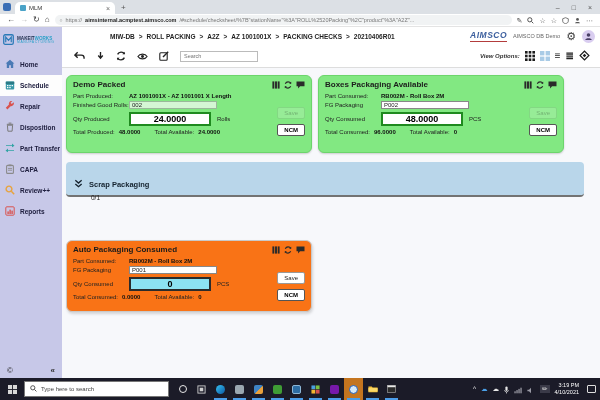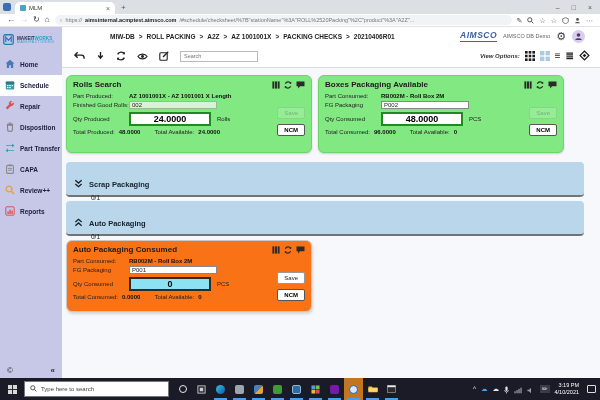--- a/index.html
+++ b/index.html
@@ -23,21 +23,21 @@
   .addr { flex:1; height:10px; background:#f1f3f4; border-radius:5px; display:flex; align-items:center; gap:3px; padding:0 5px; font-size:5.5px; color:#777; overflow:hidden; white-space:nowrap; }
   .addr .dom { color:#222; font-weight:bold; }
   .addr .cert { font-size:5px; color:#555; }
   .bico { font-size:7px; color:#444; line-height:1; }
   .bico svg { display:block; }
 
   
   .appheader { position:absolute; top:27px; left:62px; right:0; height:18px; background:#fff; display:flex; align-items:center; }
   .breadcrumb { margin-left:48px; font-size:6.5px; font-weight:bold; color:#1e1e1e; display:flex; align-items:center; gap:4px; white-space:nowrap; }
   .crumb-sep { color:#333; }
-  .hright { margin-left:auto; display:flex; align-items:center; gap:6px; padding-right:15px; }
+  .hright { margin-left:auto; display:flex; align-items:center; gap:6px; padding-right:5px; }
   .aimsco { font-size:8.5px; font-weight:bold; font-style:italic; color:#3c5f9e; letter-spacing:.5px; border-bottom:1.5px solid #b33c3c; padding-bottom:1px; }
   .dblabel { font-size:5.5px; color:#666; }
   .gear { font-size:11px; color:#3f3f3f; line-height:1; }
   .avatar { width:13px; height:13px; border-radius:50%; background:#d9cdf0; display:flex; align-items:center; justify-content:center; }
 
   
   .toolbar { position:absolute; top:45px; left:62px; right:0; height:23px; background:#fff; border-bottom:1px solid #ddd; display:flex; align-items:center; gap:11px; padding-left:12px; }
   .tbico svg { display:block; }
   .searchbox { width:78px; height:11px; border:1px solid #bbb; font-size:5.5px; padding:0 3px; color:#333; background:#fff; }
   .viewopts { margin-left:auto; display:flex; align-items:center; gap:5px; padding-right:10px; }
@@ -331,21 +331,21 @@
     <div class="side-footer">
       <span>©</span>
       <span class="collapse">«</span>
     </div>
   </div>
 
   <div class="main">
 
     <div class="panel green" style="left:4px; top:7px; width:246px; height:78px;">
       <div class="phead">
-        <span class="ptitle">Rolls Search</span>
+        <span class="ptitle">Demo Packed</span>
         <span class="picons">
           <span>
               <svg width="8" height="8" viewBox="0 0 10 10">
                 <g fill="#2a2a2a">
                   <rect x="0.5" y="0.5" width="2.4" height="9"></rect>
                   <rect x="3.8" y="0.5" width="2.4" height="9"></rect>
                   <rect x="7.1" y="0.5" width="2.4" height="9"></rect>
                 </g>
               </svg>
             </span>
@@ -449,29 +449,20 @@
     <div class="section" style="left:4px; top:94px; width:518px; height:35px;">
       <div class="sec-title">
         <span><svg width="9" height="9" viewBox="0 0 10 10">
               <path d="M1.5 1.5 L5 4.5 L8.5 1.5 M1.5 5.5 L5 8.5 L8.5 5.5" fill="none" stroke="#14222e" stroke-width="1.5"></path>
             </svg></span>
         <span>Scrap Packaging</span>
       </div>
       <div class="sec-count">0/1</div>
     </div>
 
-    <div class="section" style="left:4px; top:133px; width:518px; height:35px;">
-      <div class="sec-title">
-        <span><svg width="9" height="9" viewBox="0 0 10 10">
-              <path d="M1.5 4.5 L5 1.5 L8.5 4.5 M1.5 8.5 L5 5.5 L8.5 8.5" fill="none" stroke="#14222e" stroke-width="1.5"></path>
-            </svg></span>
-        <span>Auto Packaging</span>
-      </div>
-      <div class="sec-count">0/1</div>
-    </div>
 
     <div class="panel white" style="left:4px; top:172px; width:246px; height:72px;">
       <div class="phead">
         <span class="ptitle">Auto Packaging Consumed</span>
         <span class="picons">
           <span>
               <svg width="8" height="8" viewBox="0 0 10 10">
                 <g fill="#2a2a2a">
                   <rect x="0.5" y="0.5" width="2.4" height="9"></rect>
                   <rect x="3.8" y="0.5" width="2.4" height="9"></rect>

